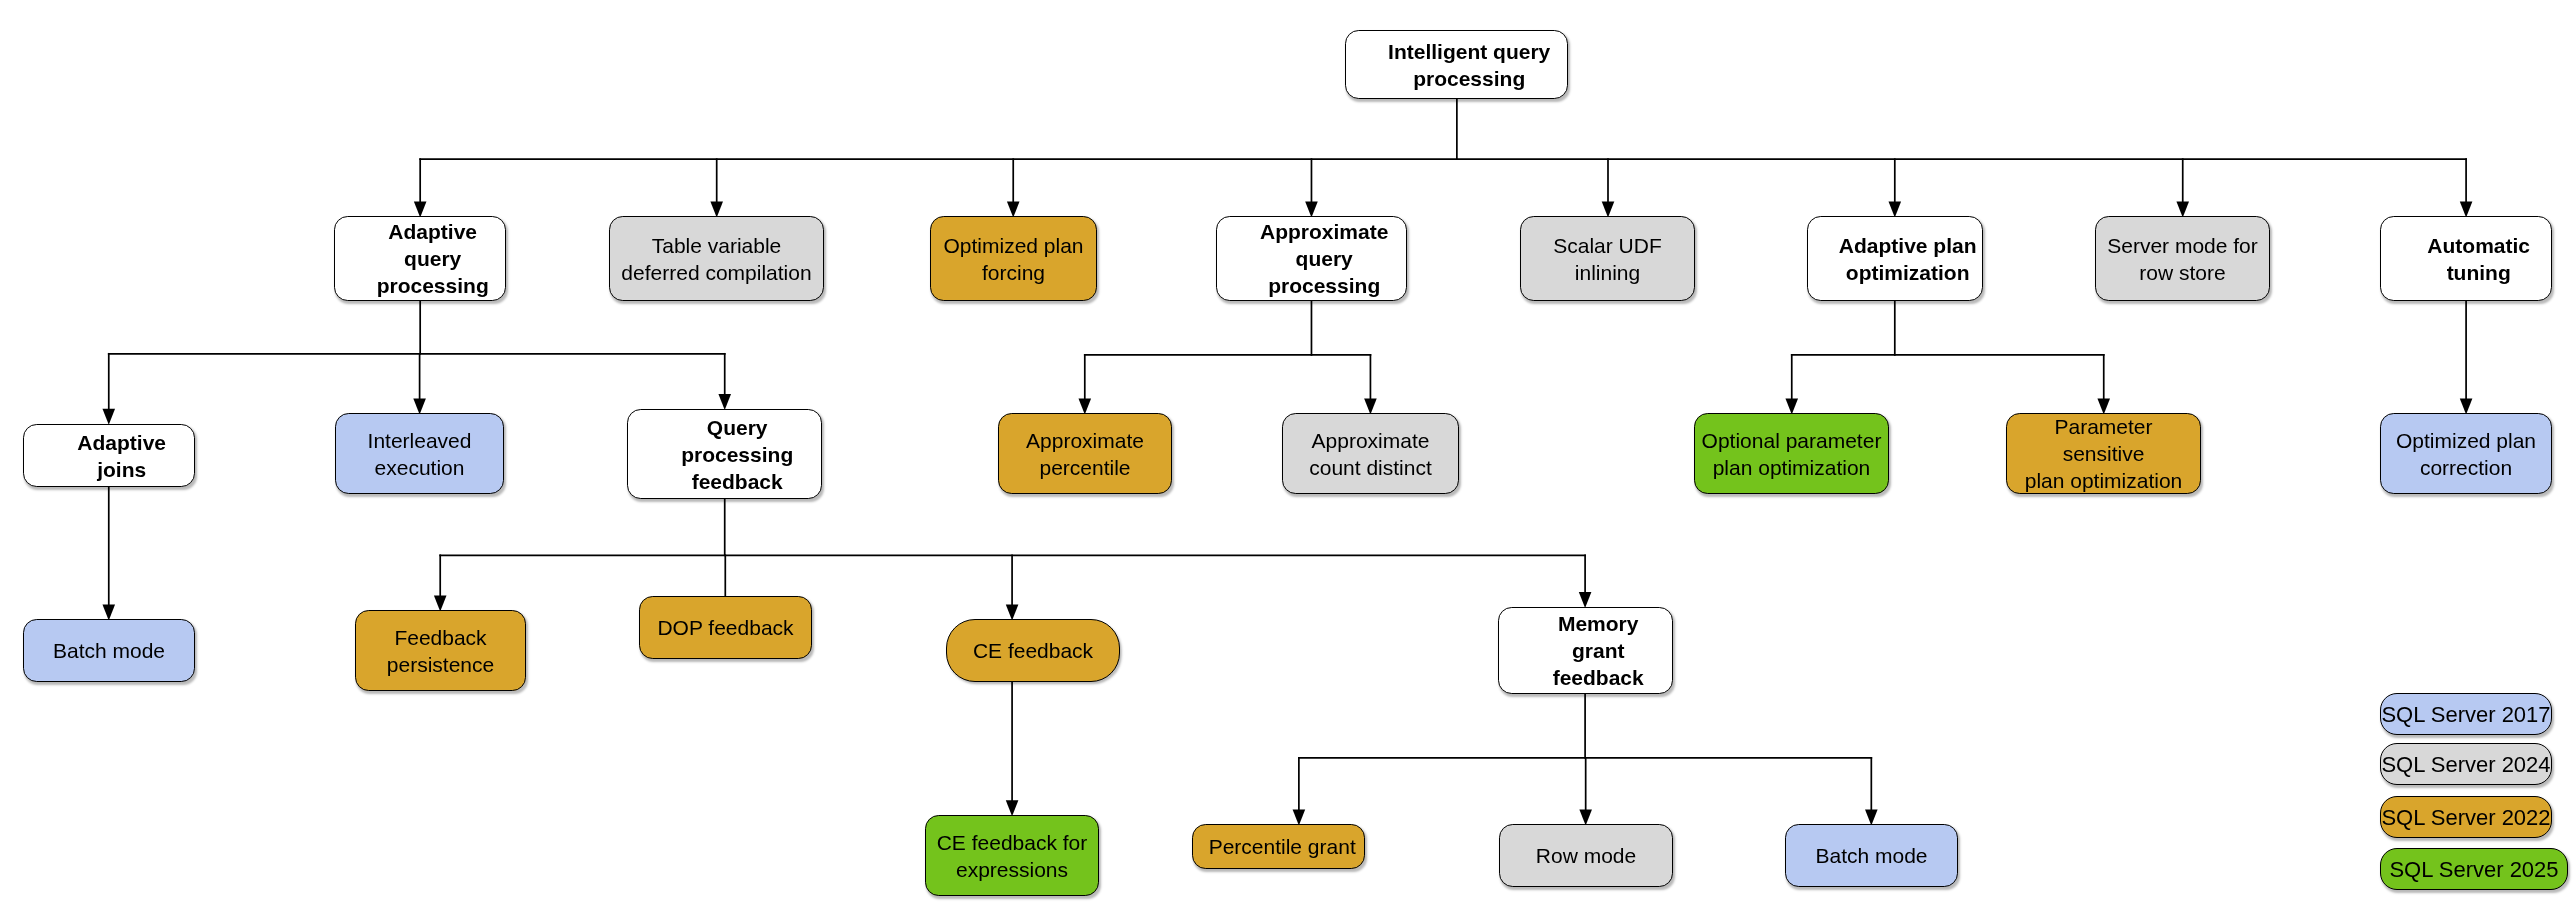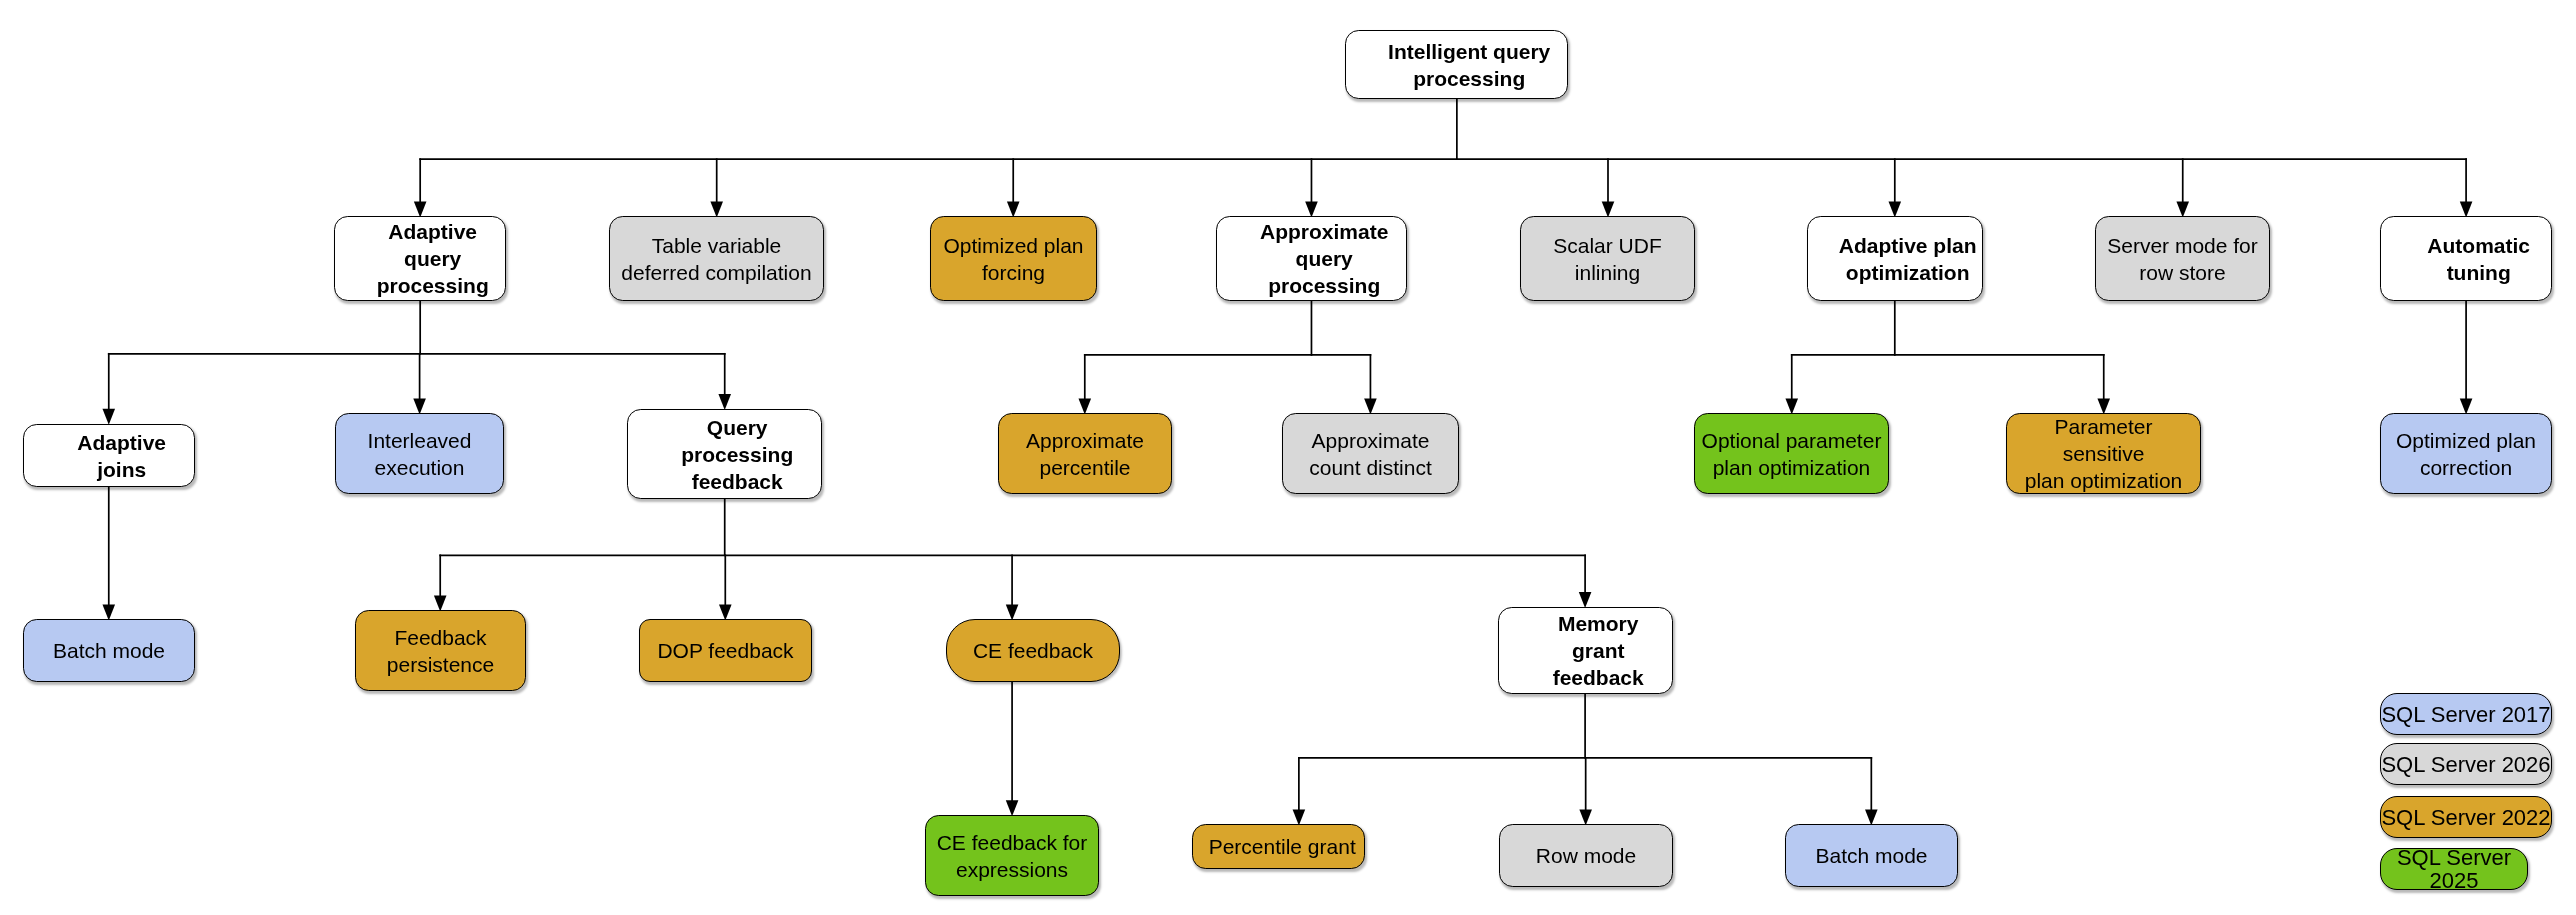--- a/index.html
+++ b/index.html
@@ -115,30 +115,30 @@
 count distinct</div>
       <div class="node" style="left: 1694px; top: 413px; width: 195px; height: 81px; background: rgb(116, 195, 28);">Optional parameter
 plan optimization</div>
       <div class="node" style="left: 2006px; top: 413px; width: 195px; height: 81px; background: rgb(217, 165, 44);">Parameter sensitive
 plan optimization</div>
       <div class="node" style="left: 2380px; top: 413px; width: 172px; height: 81px; background: rgb(183, 201, 242);">Optimized plan
 correction</div>
       <div class="node" style="left: 23px; top: 619px; width: 172px; height: 63px; background: rgb(183, 201, 242);">Batch mode</div>
       <div class="node" style="left: 355px; top: 610px; width: 171px; height: 81px; background: rgb(217, 165, 44);">Feedback
 persistence</div>
-      <div class="node" style="left: 639px; top: 619px; width: 173px; height: 63px; background: rgb(217, 165, 44); border-radius: 11px;">DOP feedback</div>
+      <div class="node" style="left: 639px; top: 596px; width: 173px; height: 63px; background: rgb(217, 165, 44);">DOP feedback</div>
       <div class="node" style="left: 946px; top: 619px; width: 174px; height: 63px; background: rgb(217, 165, 44); border-radius: 29px;">CE feedback</div>
       <div class="node bold" style="left: 1498px; top: 607px; width: 175px; height: 87px; background: rgb(255, 255, 255);">Memory grant
 feedback</div>
       <div class="node" style="left: 925px; top: 815px; width: 174px; height: 81px; background: rgb(116, 195, 28);">CE feedback for
 expressions</div>
       <div class="node" style="left: 1192px; top: 824px; width: 173px; height: 45px; background: rgb(217, 165, 44); padding-left: 12px;">Percentile grant</div>
       <div class="node" style="left: 1499px; top: 824px; width: 174px; height: 63px; background: rgb(216, 216, 216);">Row mode</div>
       <div class="node" style="left: 1785px; top: 824px; width: 173px; height: 63px; background: rgb(183, 201, 242);">Batch mode</div>
     </div>
   <div id="legend-layer">
       <div class="pill" style="left: 2380px; top: 693px; width: 172px; height: 42px; background: rgb(183, 201, 242);">SQL Server 2017</div>
-      <div class="pill" style="left: 2380px; top: 743px; width: 172px; height: 42px; background: rgb(216, 216, 216);">SQL Server 2026</div>
+      <div class="pill" style="left: 2380px; top: 743px; width: 172px; height: 42px; background: rgb(216, 216, 216);">SQL Server 2024</div>
       <div class="pill" style="left: 2380px; top: 796px; width: 172px; height: 42px; background: rgb(217, 165, 44);">SQL Server 2022</div>
-      <div class="pill" style="left: 2380px; top: 848px; width: 148px; height: 42px; background: rgb(116, 195, 28);">SQL Server 2025</div>
+      <div class="pill" style="left: 2380px; top: 848px; width: 188px; height: 42px; background: rgb(116, 195, 28);">SQL Server 2025</div>
     </div>
 </div>
 
 
 </body></html>

